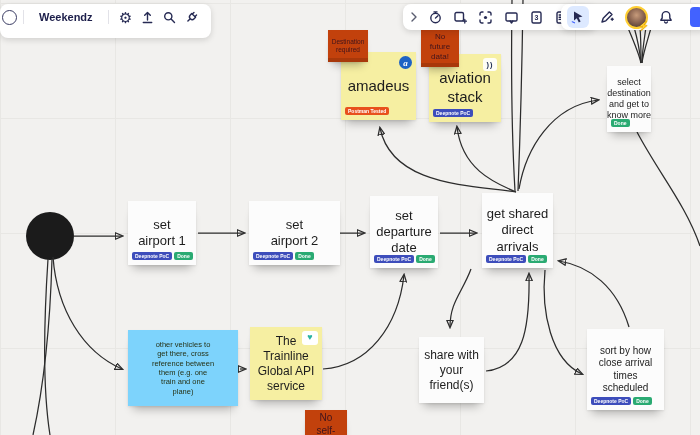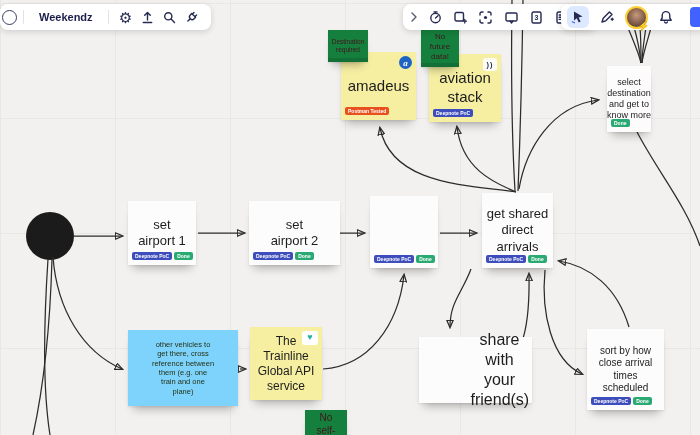--- a/index.html
+++ b/index.html
@@ -18,21 +18,21 @@
   svg.connectors path{stroke:#2c2c2c;stroke-width:1.25;fill:none;}
   
   .note{
     position:absolute;z-index:2;display:flex;align-items:center;justify-content:center;
     text-align:center;color:#1d1d1d;line-height:1.25;
     box-shadow:0 8px 9px -5px rgba(0,0,0,.28),0 1px 2px rgba(0,0,0,.08);
   }
   .note .txt{display:block;}
   .white{background:#fcfcfc;}
   .yellow{background:#f6efa2;}
-  .pink{background:#15803d;z-index:3;color:#41141c;}
+  .pink{background:#c2410c;z-index:3;color:#41141c;}
   .pink::after{content:"";position:absolute;left:0;right:0;bottom:0;height:4px;background:rgba(0,0,0,.13);}
   .greenN{background:#7dd3fc;color:#263317;}
   .tags{position:absolute;left:4px;bottom:5px;display:flex;gap:2px;z-index:3;}
   .tag{font-size:5px;font-weight:bold;color:#fff;padding:1.5px 3px;border-radius:2px;white-space:nowrap;line-height:1;}
   .tag.blue{background:#3d4dbb;}
   .tag.green{background:#2aaa72;}
   .tag.red{background:#e8501d;}
   .badge{position:absolute;top:4px;right:4px;display:flex;align-items:center;justify-content:center;z-index:3;}
   .badge.amadeus{width:13px;height:13px;border-radius:50%;background:#1e63c4;color:#fff;
     font:italic bold 9px "Liberation Serif",serif;}
@@ -133,35 +133,36 @@
 
 <div class="note white" style="left:249px;top:201px;width:91px;height:64px;font-size:13px;">
   <span class="txt" style="width:56px;">set airport 2</span>
   <span class="tags">
     <span class="tag blue">Deepnote PoC</span>
     <span class="tag green">Done</span>
   </span>
 </div>
 
 <div class="note white" style="left:370px;top:196px;width:68px;height:72px;font-size:13px;">
+  <span class="txt" style="width:60px;">set departure date</span>
   <span class="tags">
     <span class="tag blue">Deepnote PoC</span>
     <span class="tag green">Done</span>
   </span>
 </div>
 
 <div class="note white" style="left:482px;top:193px;width:71px;height:75px;font-size:13px;">
   <span class="txt" style="width:64px;">get shared direct arrivals</span>
   <span class="tags">
     <span class="tag blue">Deepnote PoC</span>
     <span class="tag green">Done</span>
   </span>
 </div>
 
-<div class="note white" style="left:419px;top:337px;width:65px;height:66px;font-size:16px;padding-left:48px;">
+<div class="note white" style="left:419px;top:337px;width:65px;height:66px;font-size:12px;">
   <span class="txt" style="width:58px;">share with your friend(s)</span>
 </div>
 
 <div class="note white" style="left:587px;top:329px;width:77px;height:81px;font-size:10px;">
   <span class="txt" style="width:68px;">sort by how close arrival times scheduled</span>
   <span class="tags">
     <span class="tag blue">Deepnote PoC</span>
     <span class="tag green">Done</span>
   </span>
 </div>
@@ -172,21 +173,21 @@
 
 <div class="note yellow" style="left:250px;top:327px;width:72px;height:73px;font-size:12px;">
   <span class="badge heart">♥</span>
   <span class="txt" style="width:62px;">The Trainline Global API service</span>
 </div>
 
 <div class="note pink" style="left:305px;top:378px;width:42px;height:42px;font-size:10px;margin-top:32px;">
   <span class="txt" style="width:34px;">No self-service</span>
 </div>
 
-<div class="bar" style="left:0;padding:0 8px 0 10px;">
+<div class="bar" style="left:0;padding:0 8px 8px 10px;">
   <span class="half-logo"></span>
   <span class="divider"></span>
   <span class="board-title">Weekendz</span>
   <span class="divider"></span>
   <span class="ic">
       <span class="gear-glyph">⚙</span>
     </span>
   <span class="ic">
     <svg width="13" height="13" viewBox="0 0 12 13">
         <path d="M6 9 V1.8 M3.2 4.3 L6 1.5 8.8 4.3 M1.8 11.5 h8.4"></path>

